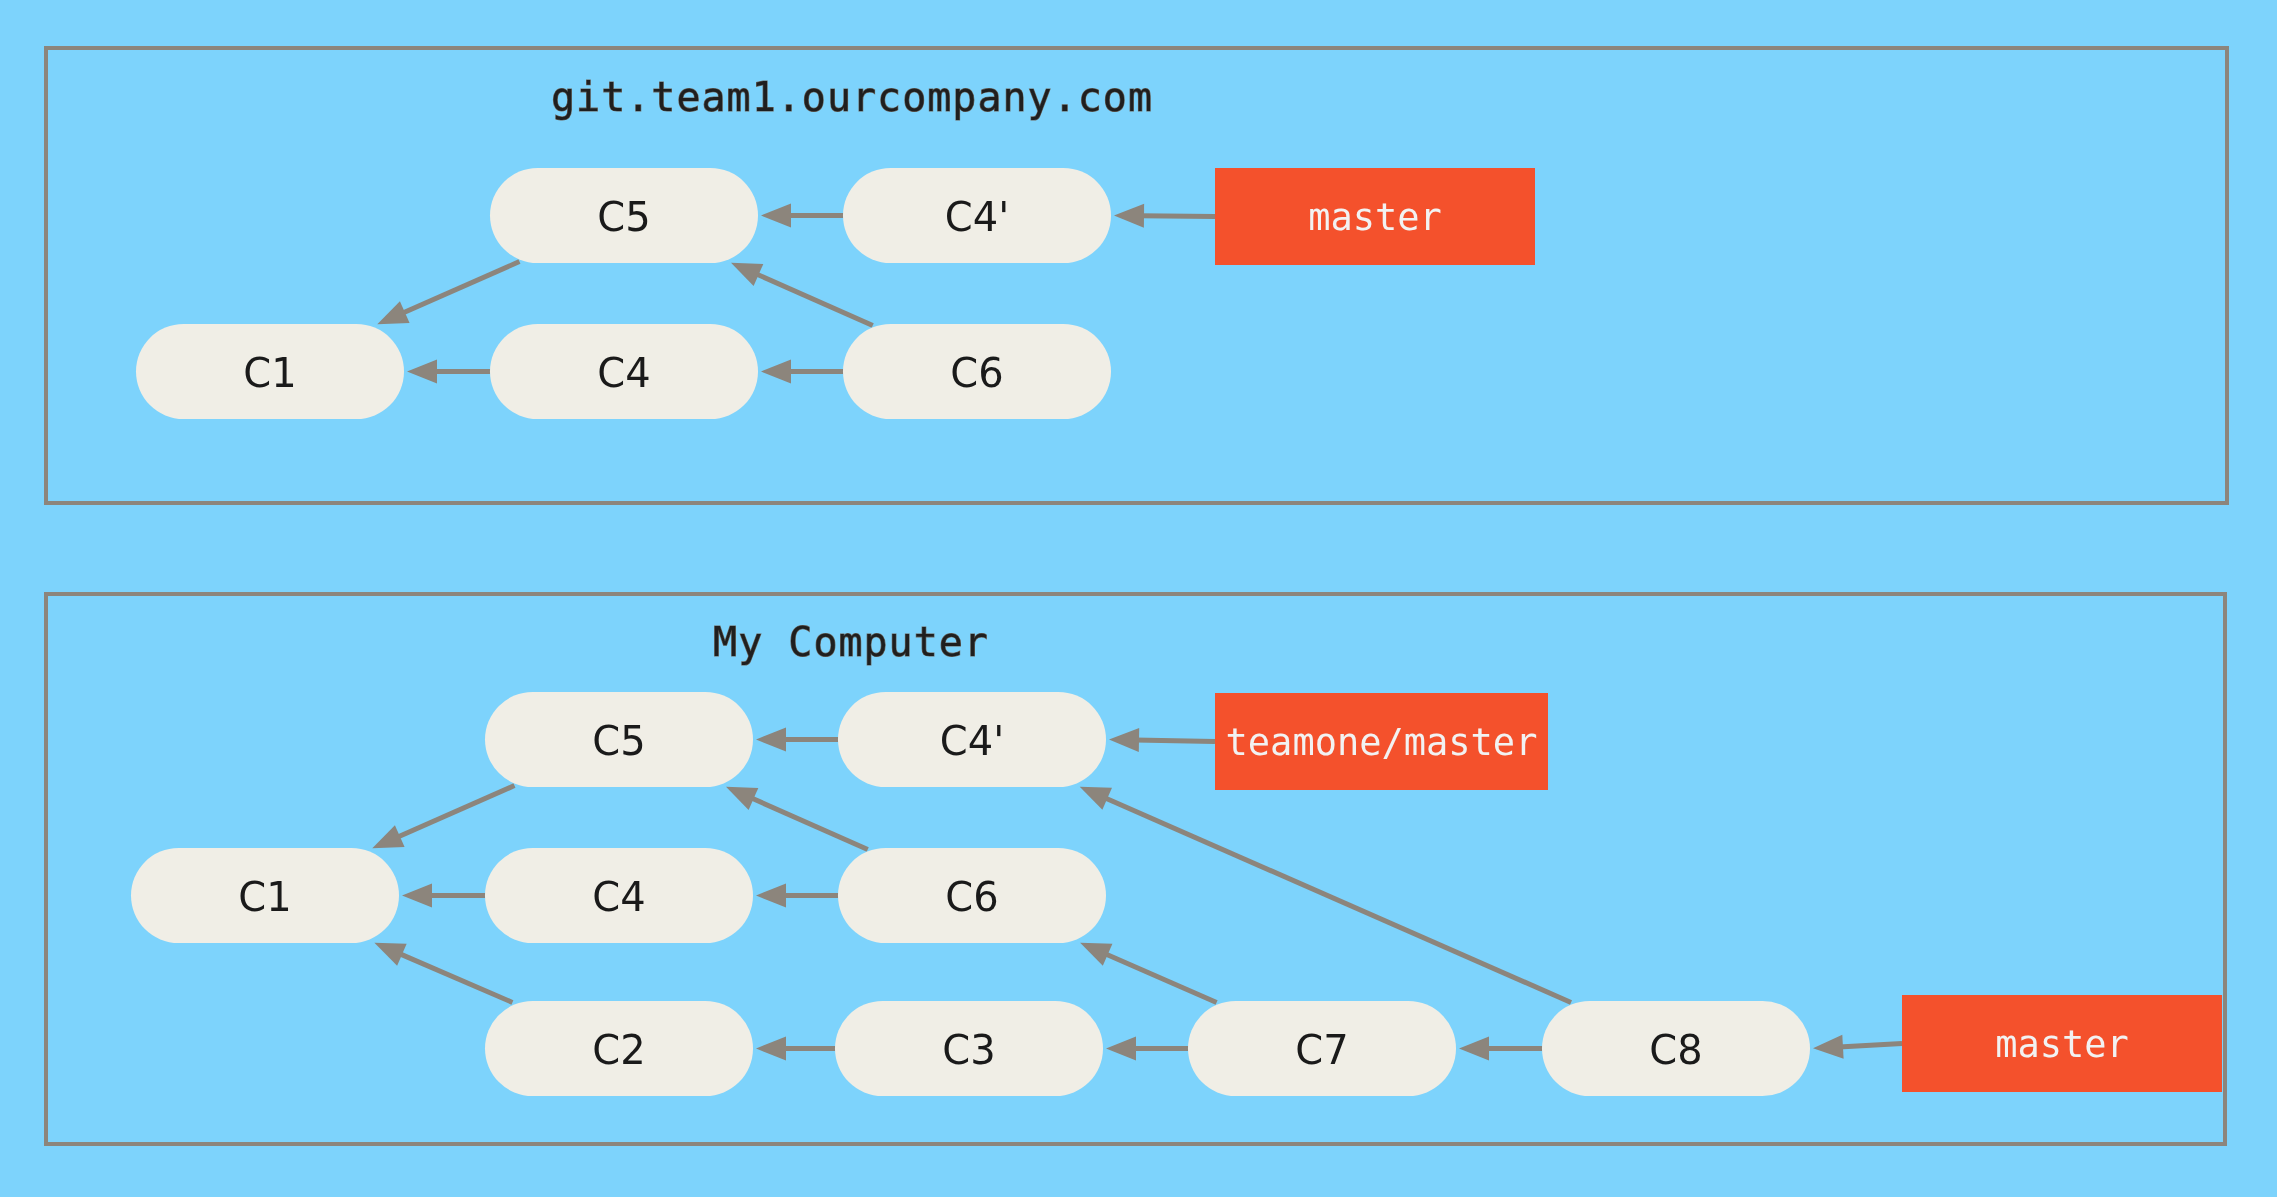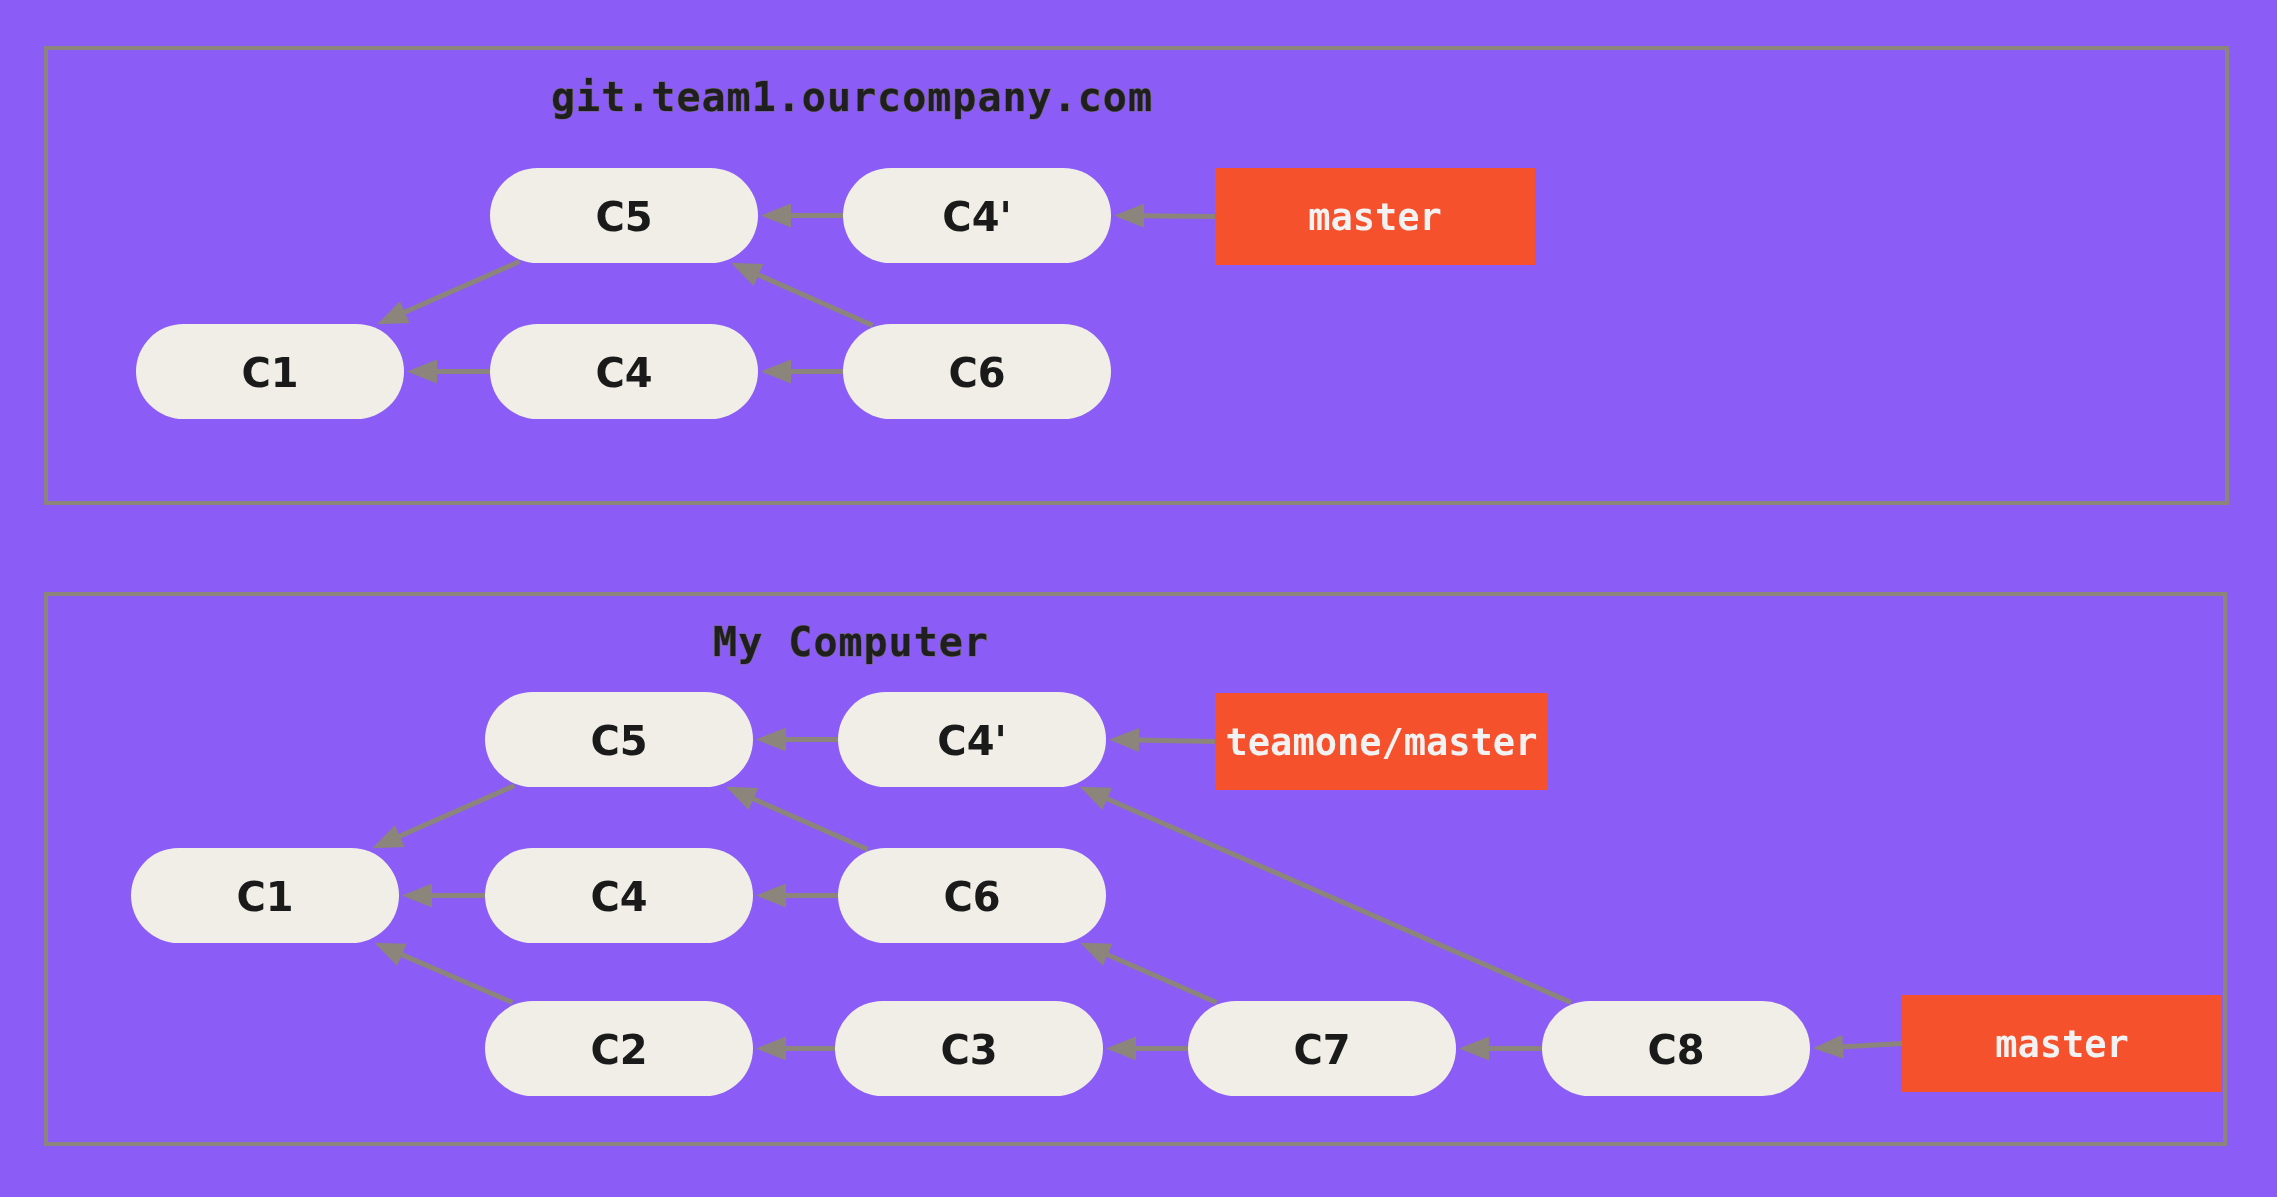--- a/index.html
+++ b/index.html
@@ -1,18 +1,18 @@
 <!DOCTYPE html>
 <html><head>
 <meta charset="utf-8">
 <style>
   html,body{margin:0;padding:0;background:#000;}
   body{width:2277px;height:1197px;overflow:hidden;
        font-family:"DejaVu Sans Mono","Liberation Mono",monospace;}
-  #stage{position:relative;width:2277px;height:1197px;background:#8b5cf6;font-weight:bold;}
+  #stage{position:relative;width:2277px;height:1197px;background:#7dd3fc;}
   svg{position:absolute;top:0;left:0;width:2277px;height:1197px;display:block;}
   .node-label{fill:#1A1A1A;font-family:"DejaVu Sans","Liberation Sans",sans-serif;
               font-size:40px;text-anchor:middle;dominant-baseline:central;}
   .ref-label{fill:#F2F2F2;font-family:"DejaVu Sans Mono","Liberation Mono",monospace;
              font-size:37px;text-anchor:middle;dominant-baseline:central;}
   .panel-title{fill:#1F1F1F;stroke:#6E6A63;stroke-width:1.1;paint-order:stroke fill;
                font-family:"DejaVu Sans Mono","Liberation Mono",monospace;
                font-size:40px;text-anchor:middle;dominant-baseline:central;
                letter-spacing:1px;}
 </style>

